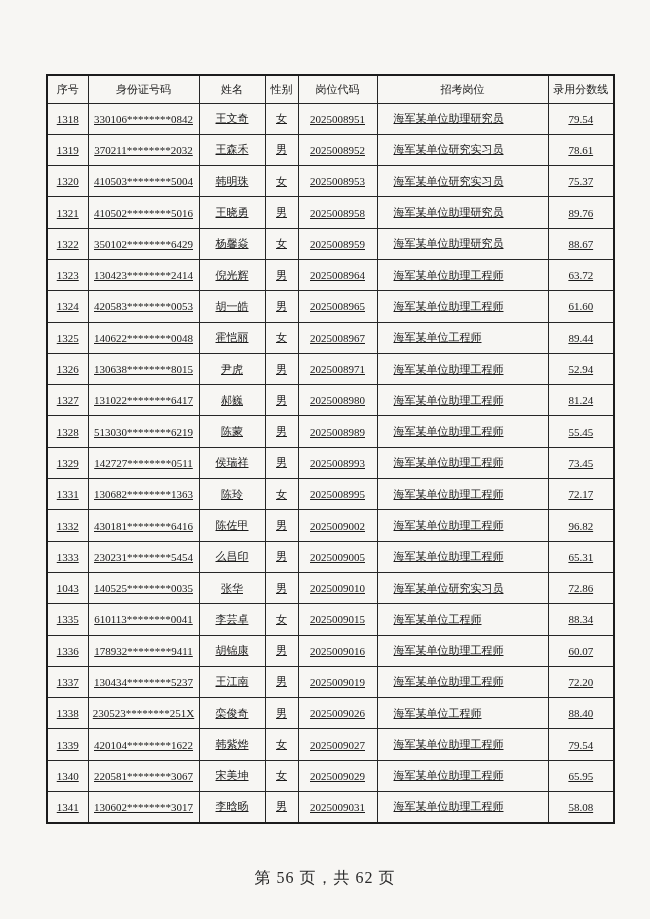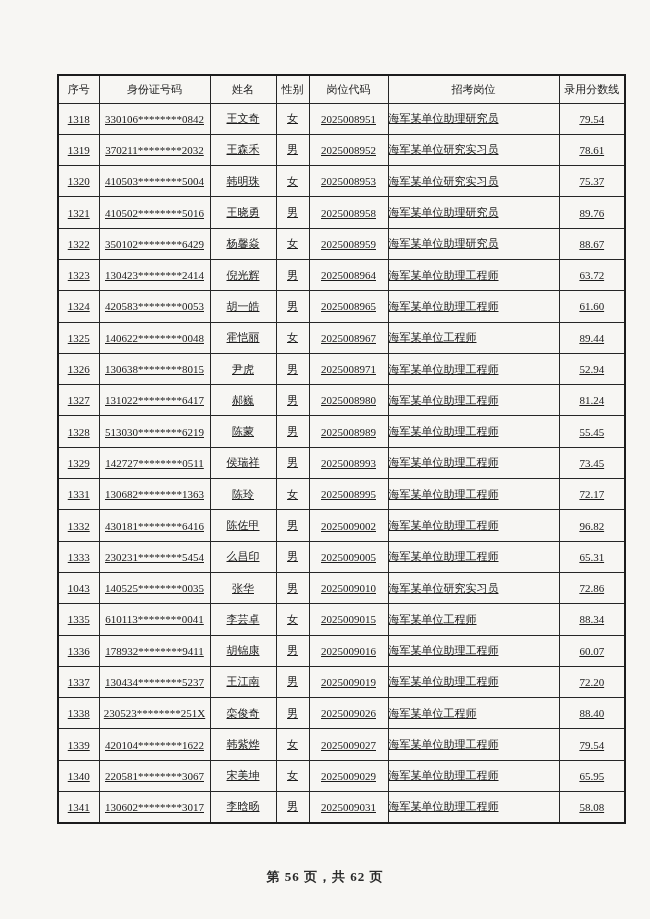--- a/index.html
+++ b/index.html
@@ -12,21 +12,21 @@
     color: #1b1b1b;
     position: relative;
     overflow: hidden;
   }
   .page {
     position: absolute;
     inset: 0;
   }
   table.score-table {
     position: absolute;
-    left: 57px;
+    left: 46px;
     top: 74px;
     width: 567px;
     border-collapse: collapse;
     table-layout: fixed;
     border: 2px solid #1c1c1c;
     background: transparent;
   }
   table.score-table th,
   table.score-table td {
     border: 1px solid #262626;
@@ -36,39 +36,38 @@
     vertical-align: middle;
     padding: 0 2px;
     overflow: hidden;
     white-space: nowrap;
     color: #1b1b1b;
   }
   table.score-table thead tr { height: 28px; }
   table.score-table tbody tr { height: 31.3px; text-decoration: underline; }
   table.score-table td.left {
     text-align: left;
-    padding-left: 0;
+    padding-left: 16px;
   }
   .col-seq    { width: 41px; }
   .col-id     { width: 111px; }
   .col-name   { width: 66px; }
   .col-gender { width: 33px; }
   .col-code   { width: 79px; }
   .col-job    { width: 171px; }
   .col-score  { width: 66px; }
   .footer {
     position: absolute;
     left: 0;
     top: 868px;
     width: 100%;
     text-align: center;
-    font-size: 13px;
+    font-size: 16px;
     letter-spacing: 1px;
     color: #2a2a2a;
-    font-weight: bold;
   }
 </style>
 </head>
 <body>
 
 <div class="page">
 
   <table class="score-table">
     <colgroup>
       <col class="col-seq">

